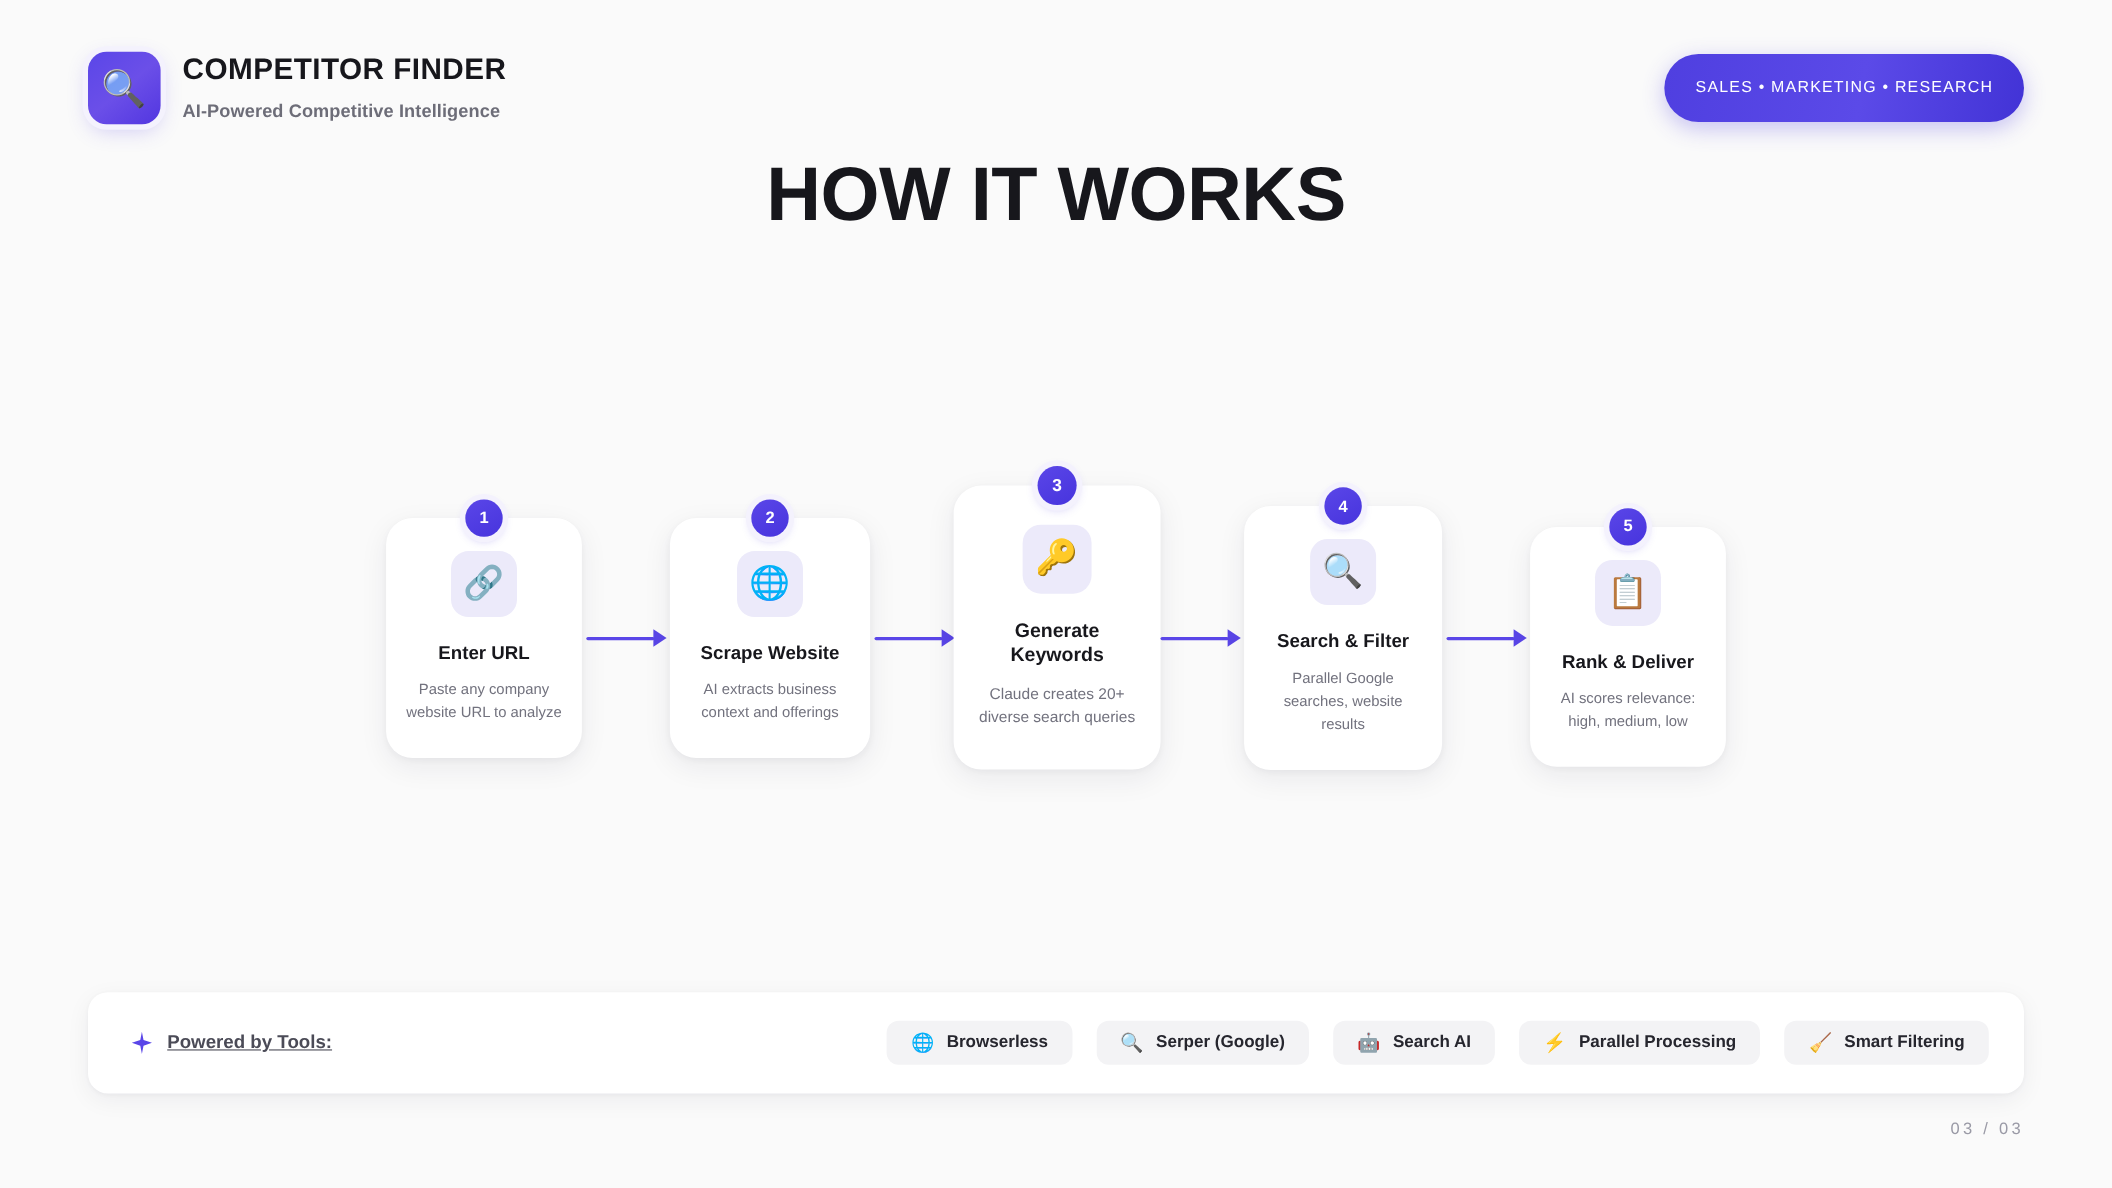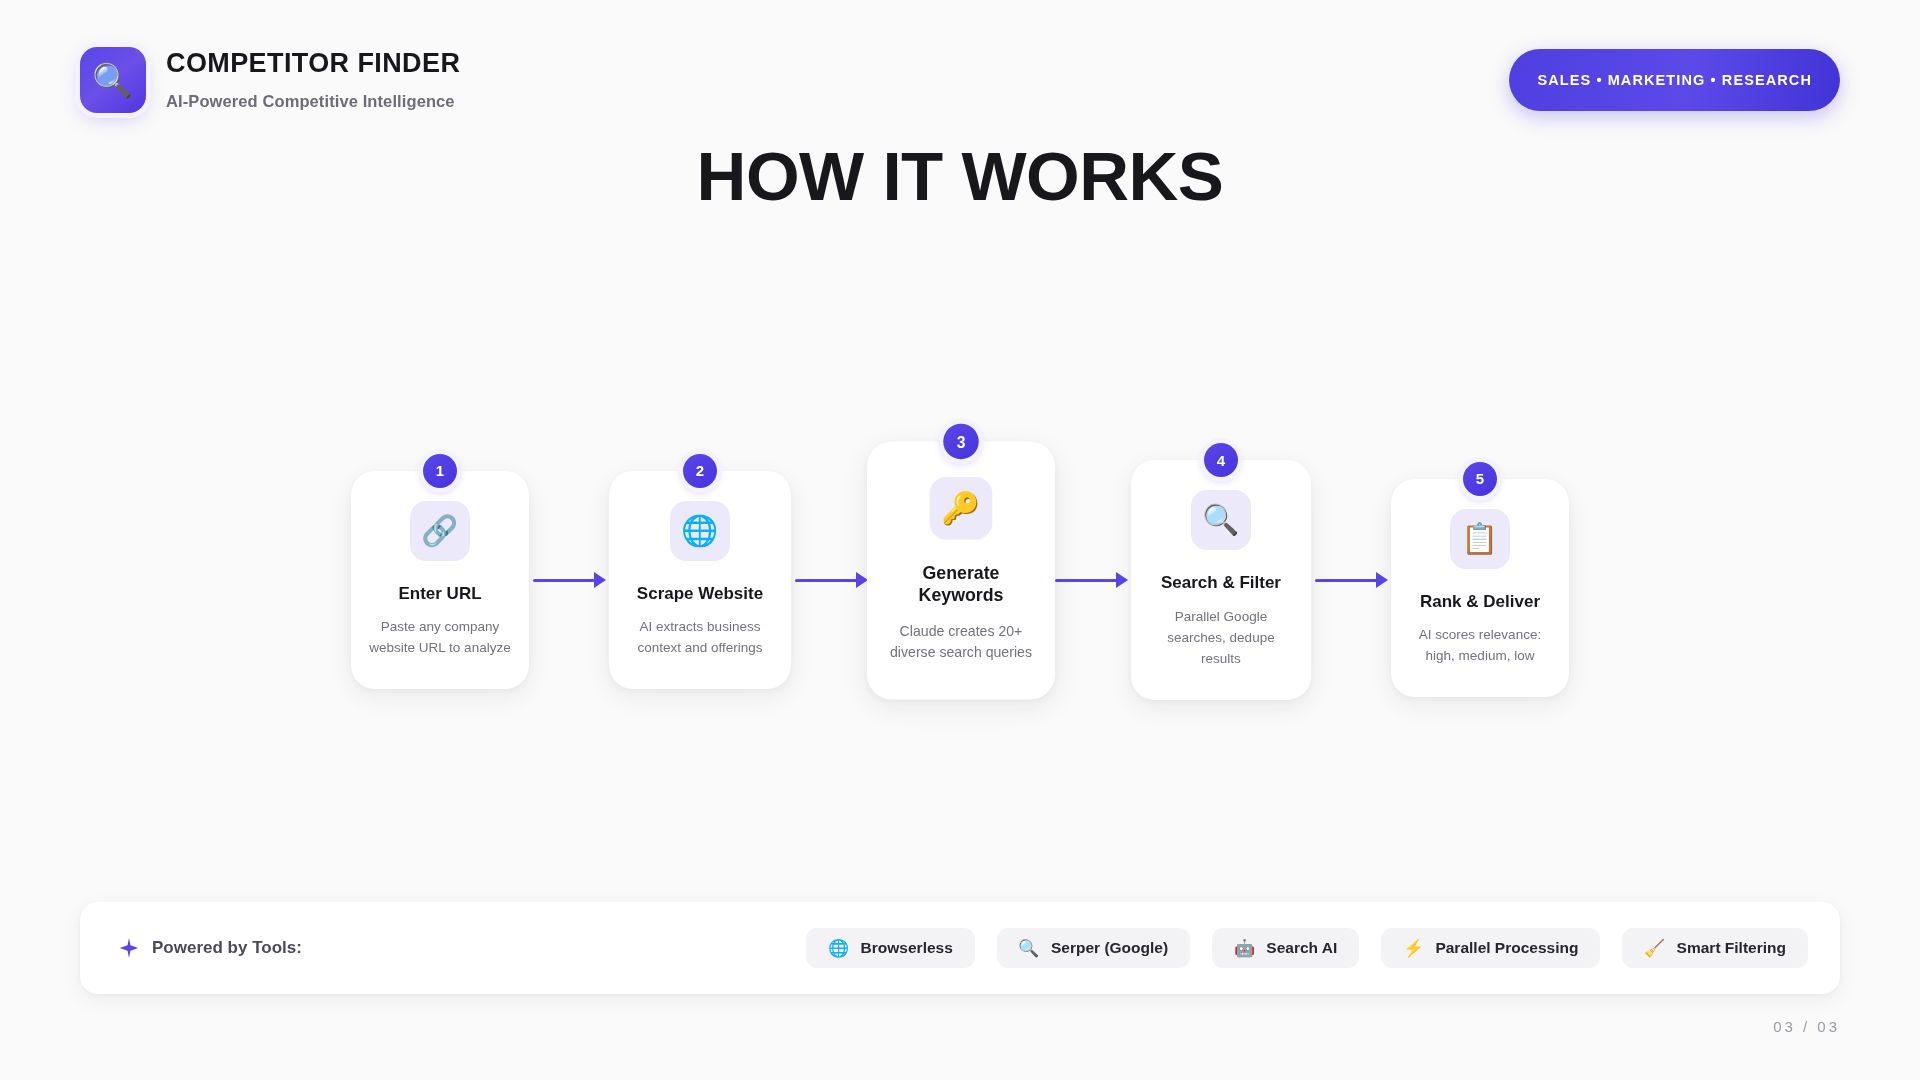--- a/index.html
+++ b/index.html
@@ -62,21 +62,21 @@
     font-size: 16.5px;
     font-weight: 700;
     color: #6d6d78;
     letter-spacing: 0.1px;
   }
 
   .header-badge {
     background: linear-gradient(100deg, #4f3fe0 0%, #5b4ae8 55%, #4233d6 100%);
     color: #ffffff;
     font-size: 14.5px;
-    font-weight: 700;
+    font-weight: 400;
     letter-spacing: 1.1px;
     padding: 23px 28px;
     border-radius: 40px;
     white-space: nowrap;
     box-shadow: 0 6px 20px rgba(79,63,224,0.30);
   }
 
   
   .title-block {
     position: absolute;
@@ -218,20 +218,21 @@
     padding: 0 32px 0 38px;
   }
 
   .tools-label {
     display: flex;
     align-items: center;
     gap: 12px;
     font-size: 17px;
     font-weight: 700;
     color: #4b4b57;
+    text-decoration: underline;
   }
 
   .sparkle-icon {
     width: 22px; height: 22px;
     display: block;
   }
 
   .chips { display: flex; align-items: center; gap: 22px; }
 
   .chip {
@@ -322,21 +323,21 @@
     <div class="shaft"></div>
     <div class="head"></div>
   </div>
 
   <div class="step s4">
     <div class="step-badge">4</div>
     <div class="step-icon-tile">
       <span>🔍</span>
     </div>
     <div class="step-title">Search &amp; Filter</div>
-    <div class="step-desc">Parallel Google searches, dedupe results</div>
+    <div class="step-desc">Parallel Google searches, website results</div>
   </div>
 
   <div class="arrow">
     <div class="shaft"></div>
     <div class="head"></div>
   </div>
 
   <div class="step s5">
     <div class="step-badge">5</div>
     <div class="step-icon-tile">

